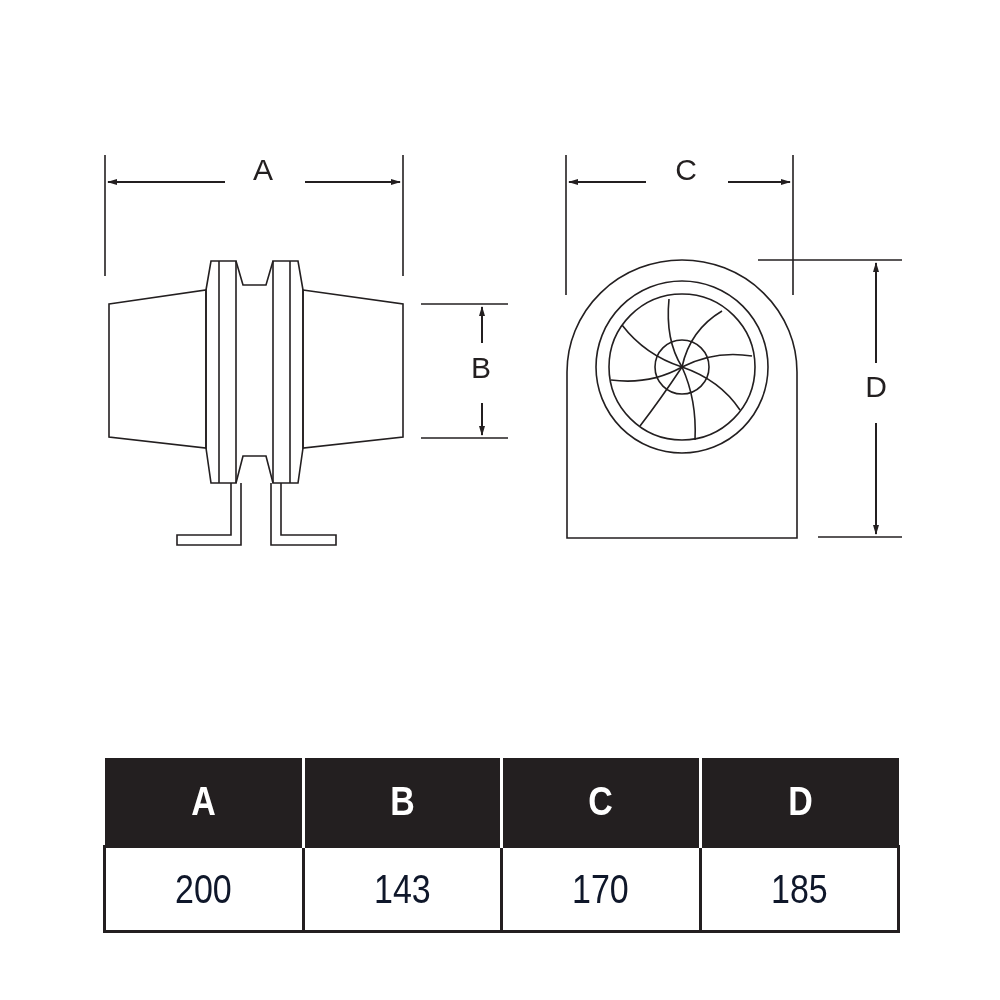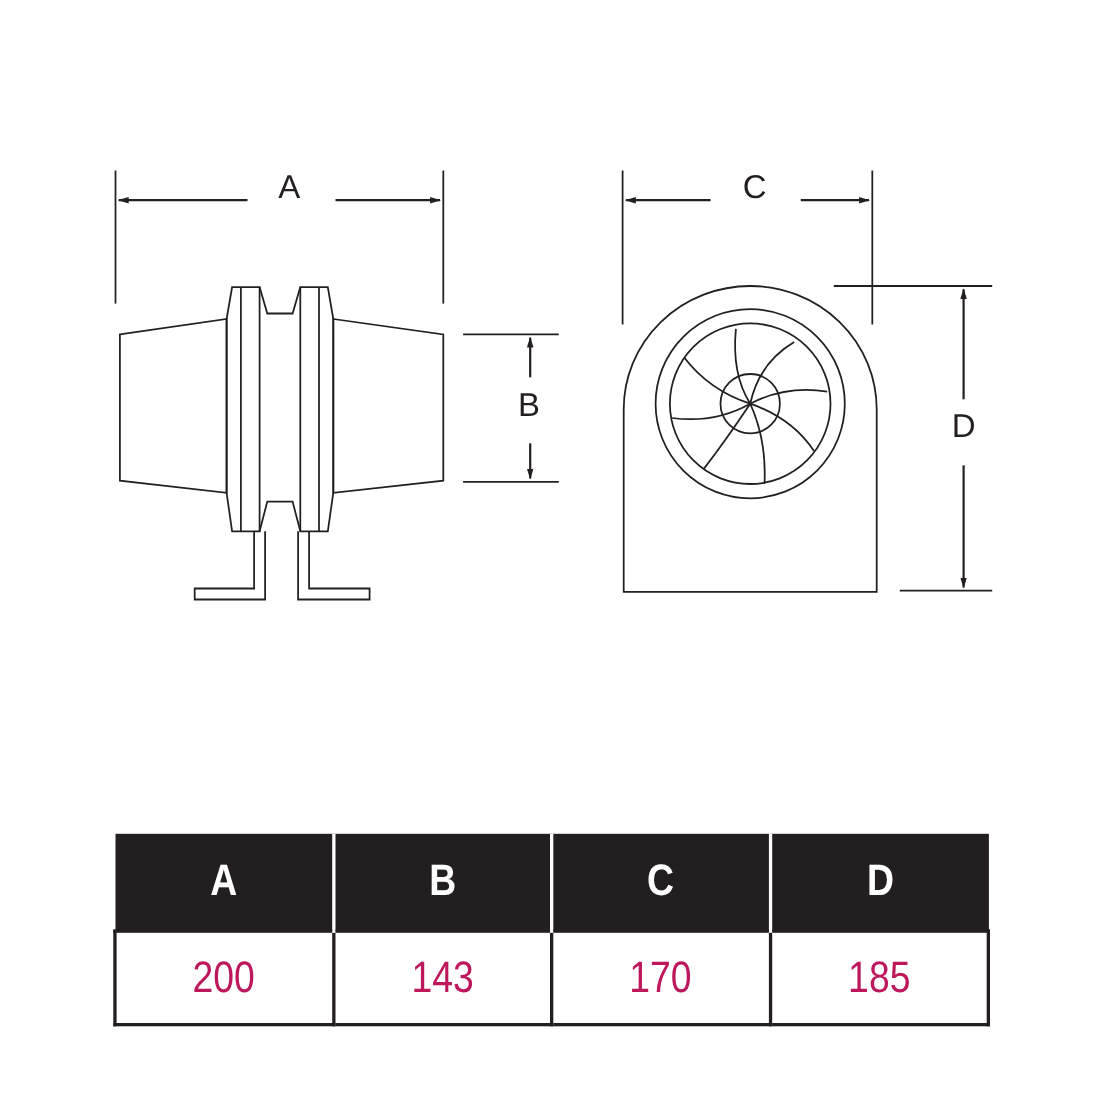--- a/index.html
+++ b/index.html
@@ -2,21 +2,21 @@
 <html><head>
 <meta charset="utf-8">
 <style>
   html, body { margin:0; padding:0; background:#ffffff; }
   body { width:1000px; height:1000px; position:relative; overflow:hidden; font-family:"Liberation Sans", sans-serif; }
   #drawing { position:absolute; left:0; top:0; width:1000px; height:600px; }
   .dimlabel { font-family:"Liberation Sans", sans-serif; font-size:30px; fill:#231f20; }
   #dim-table { position:absolute; left:103px; top:758px; width:797px; border-collapse:collapse; table-layout:fixed; }
   #dim-table th { background:#231f20; color:#ffffff; height:87px; font-size:40px; font-weight:bold; text-align:center; border-left:3px solid #ffffff; padding:0; transform-origin:center; }
   #dim-table th:first-child { border-left:none; }
-  #dim-table td { background:#ffffff; color:#be185d; height:82px; font-size:40px; text-align:center; border:3px solid #231f20; padding:0; }
+  #dim-table td { background:#ffffff; color:#0f172a; height:82px; font-size:40px; text-align:center; border:3px solid #231f20; padding:0; }
   .narrow { display:inline-block; transform:scaleX(0.85); }
 </style>
 </head>
 <body>
 
 <svg id="drawing" viewBox="0 0 1000 600" xmlns="http://www.w3.org/2000/svg">
   <defs>
     <marker id="arr" viewBox="0 0 10 10" refX="9" refY="5" markerWidth="10" markerHeight="10" orient="auto-start-reverse" markerUnits="userSpaceOnUse">
       <path d="M0,2 L10,5 L0,8 Z" fill="#231f20"></path>
     </marker>

